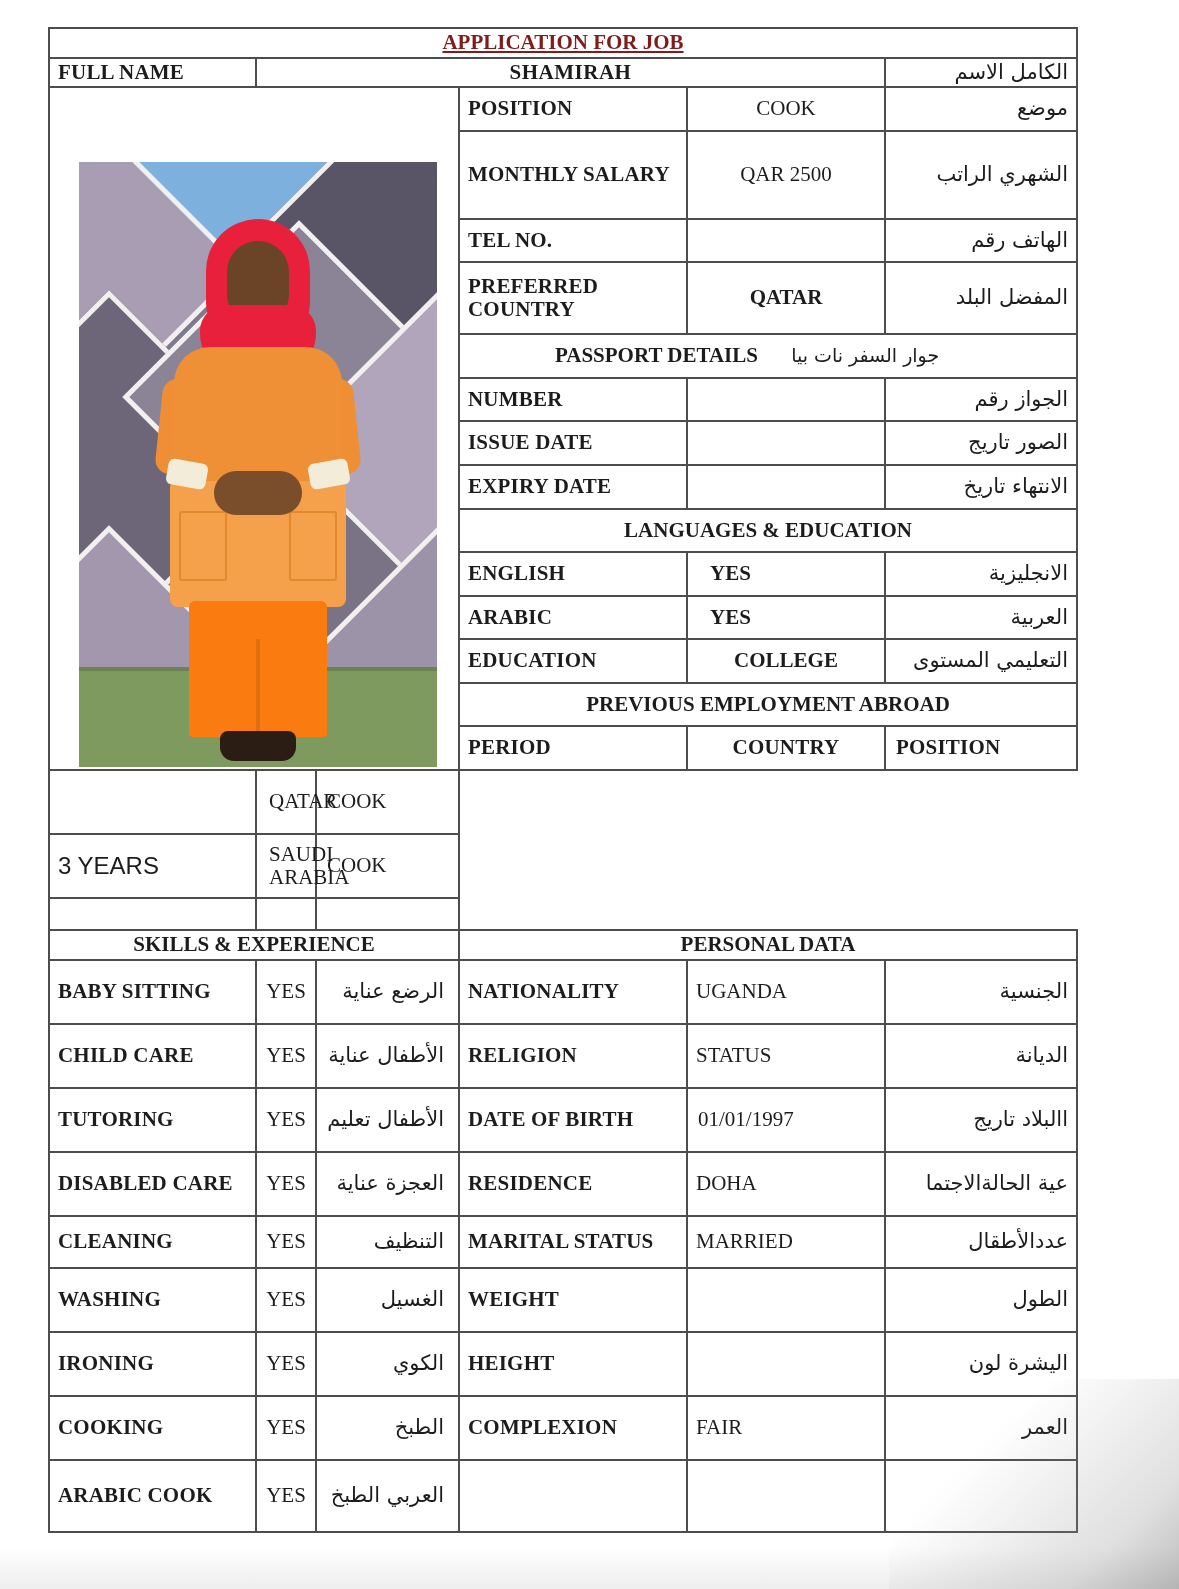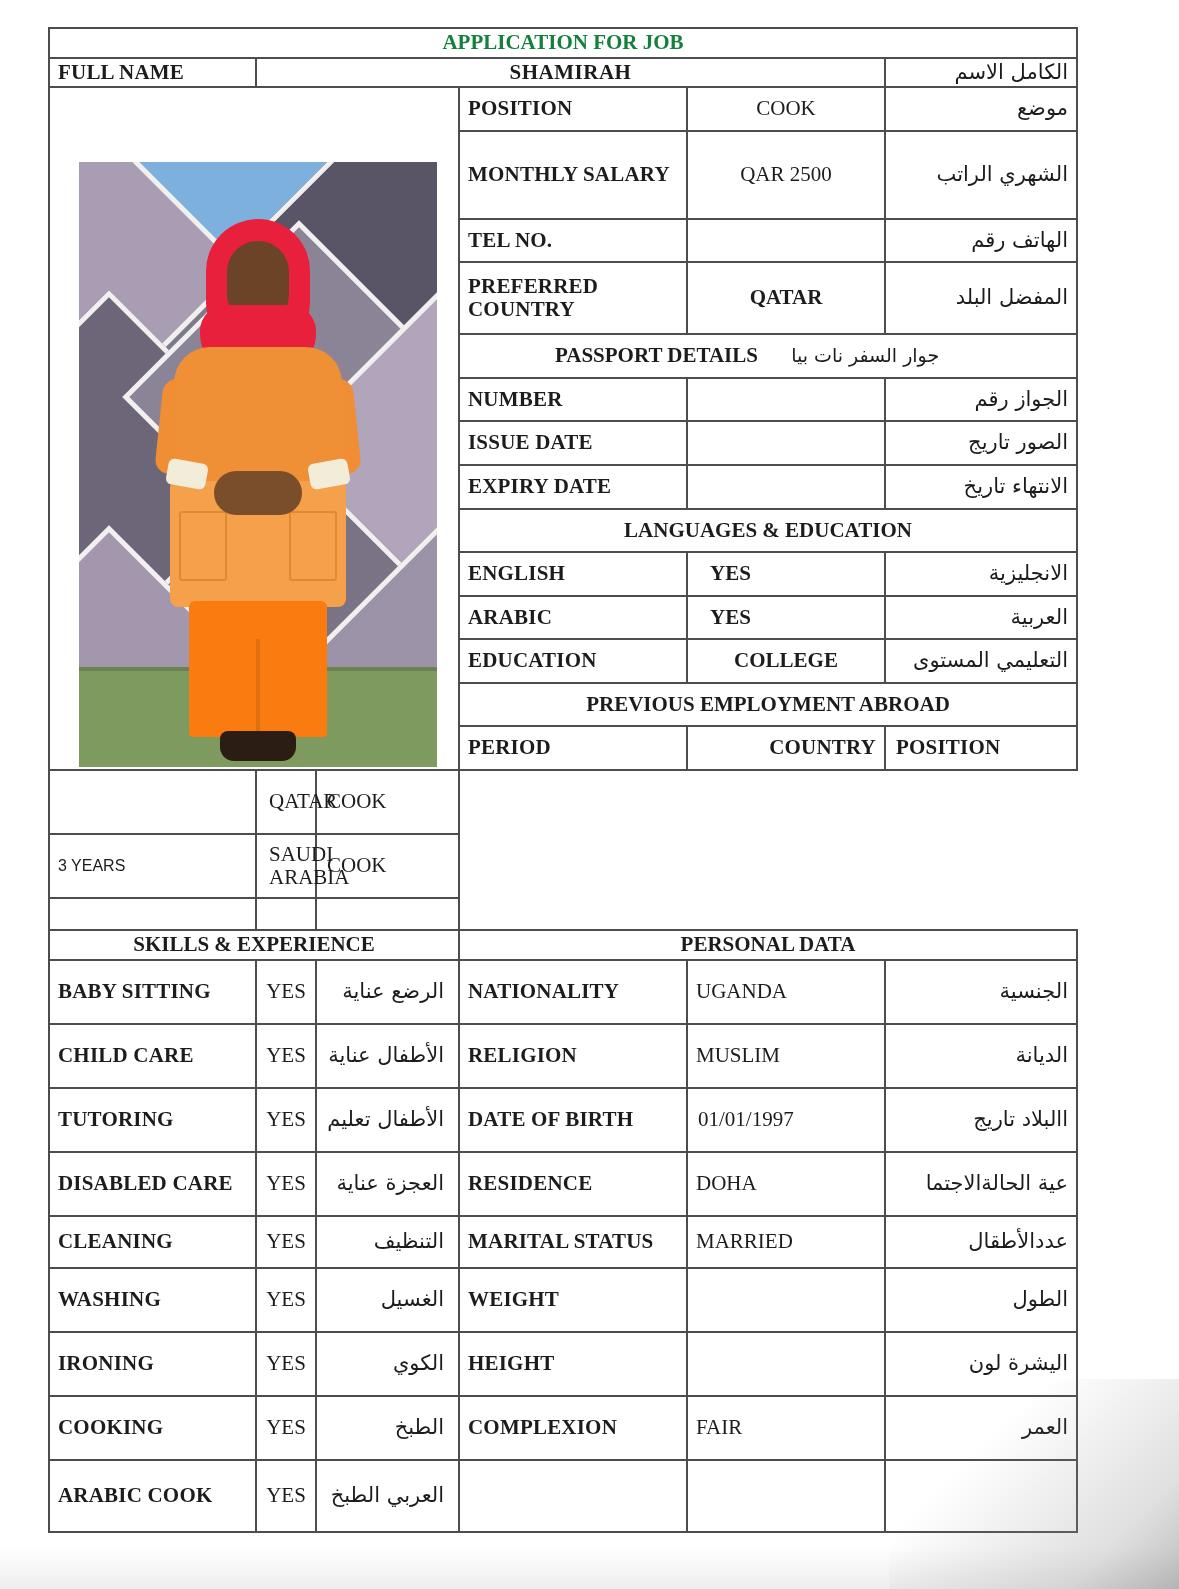--- a/index.html
+++ b/index.html
@@ -57,22 +57,23 @@
     color: #1c1c1c;
     line-height: 1.12;
   }
 
   .lbl {
     color: #c0504d;
     font-weight: bold;
     letter-spacing: 0.2px;
   }
   .lbl-strong {
-    color: #15803d;
+    color: #7f1d1d;
     font-weight: bold;
+    text-decoration: underline;
   }
   .title-cell {
     text-align: center;
     font-size: 22px;
     padding: 7px 4px;
   }
   .sec-head {
     text-align: center;
     font-weight: bold;
     font-size: 22px;
@@ -308,31 +309,31 @@
       <td class="lbl">EDUCATION</td>
       <td class="val-b">COLLEGE</td>
       <td class="ar">التعليمي المستوى</td>
     </tr>
 
     <tr>
       <td colspan="3" class="sec-head">PREVIOUS EMPLOYMENT ABROAD</td>
     </tr>
     <tr>
       <td class="lbl">PERIOD</td>
-      <td class="lbl" style="text-align:right;">COUNTRY</td>
+      <td class="lbl" style="text-align:center;">COUNTRY</td>
       <td class="lbl" style="text-align:left; padding-left:10px;">POSITION</td>
     </tr>
 
     <tr>
       <td class="val-l" style="height:64px"></td>
       <td class="val-l" style="padding-left:12px">QATAR</td>
       <td class="val-l" style="padding-left:10px">COOK</td>
     </tr>
     <tr>
-      <td class="val-l" style="height:64px; font-family:'Liberation Sans',sans-serif; font-size:16px;">3 YEARS</td>
+      <td class="val-l" style="height:64px; font-family:'Liberation Sans',sans-serif; font-size:24px;">3 YEARS</td>
       <td class="val-l" style="padding-left:12px">SAUDI ARABIA</td>
       <td class="val-l" style="padding-left:10px">COOK</td>
     </tr>
     <tr>
       <td class="val-l" style="height:32px"></td>
       <td class="val-l"></td>
       <td class="val-l"></td>
     </tr>
 
     <tr>
@@ -347,21 +348,21 @@
       <td class="lbl">NATIONALITY</td>
       <td class="val-l">UGANDA</td>
       <td class="ar">الجنسية</td>
     </tr>
 
     <tr>
       <td class="lbl" style="height:64px">CHILD CARE</td>
       <td class="yes">YES</td>
       <td class="ar" style="padding-right:14px">الأطفال عناية</td>
       <td class="lbl">RELIGION</td>
-      <td class="val-l">MUSLIM</td>
+      <td class="val-l">STATUS</td>
       <td class="ar">الديانة</td>
     </tr>
 
     <tr>
       <td class="lbl" style="height:64px">TUTORING</td>
       <td class="yes">YES</td>
       <td class="ar" style="padding-right:14px">الأطفال تعليم</td>
       <td class="lbl">DATE OF BIRTH</td>
       <td class="val-l" style="padding-left:10px">01/01/1997</td>
       <td class="ar">االبلاد تاريج</td>

